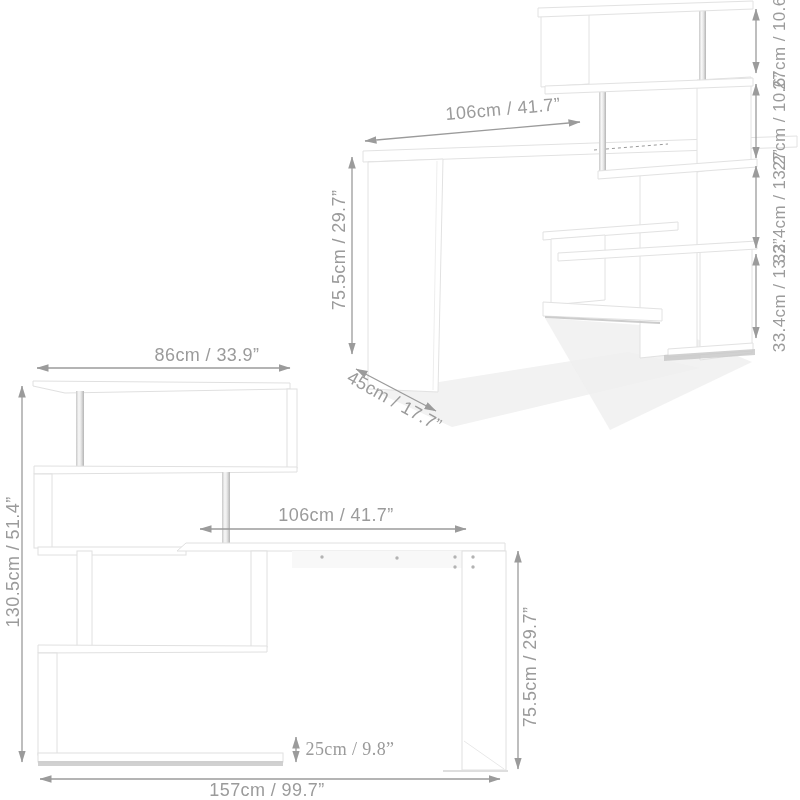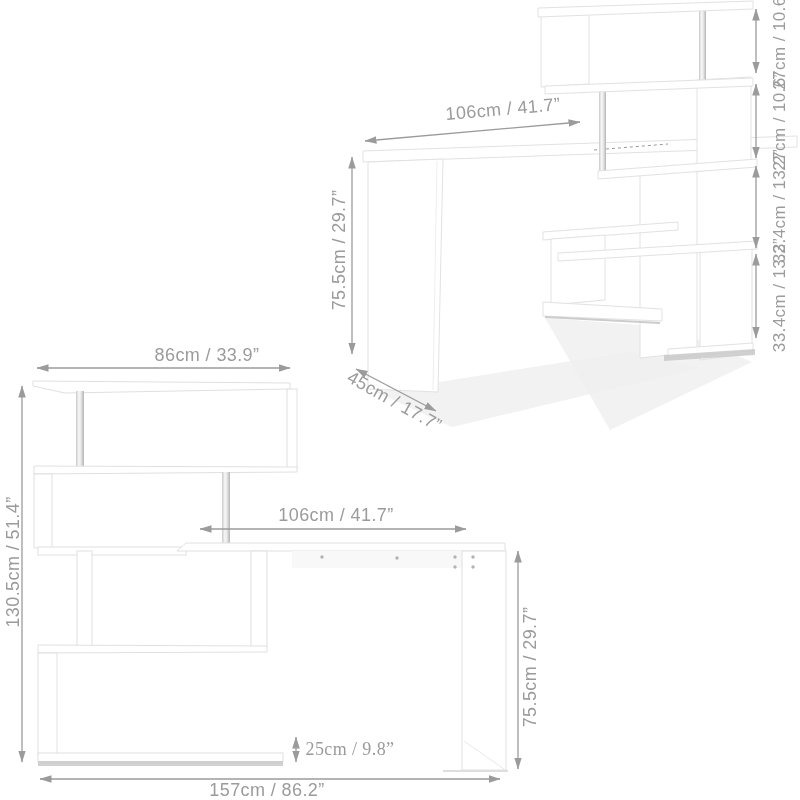--- a/index.html
+++ b/index.html
@@ -156,15 +156,15 @@
   <div class="dim seg rn90" style="left:779px; top:295px;">
     <span>33.4cm</span>
     <span>/ 13.2”</span>
   </div>
 
   <div class="dim r0" style="left:168px; top:356px;margin-left:39px;">86cm / 33.9”</div>
   <div class="dim rn90" style="left:14px;  top:562px;">130.5cm / 51.4”</div>
   <div class="dim r0" style="left:336px; top:516px;">106cm / 41.7”</div>
   <div class="dim rn90" style="left:531px; top:667px;">75.5cm / 29.7”</div>
   <div class="dim r0" style="left:350px; top:750px;font-family:Liberation Serif, serif;">25cm / 9.8”</div>
-  <div class="dim r0" style="left:267px; top:791px;">157cm / 86.2”</div>
+  <div class="dim r0" style="left:267px; top:791px;">157cm / 99.7”</div>
 
 </div>
 
 </body></html>

